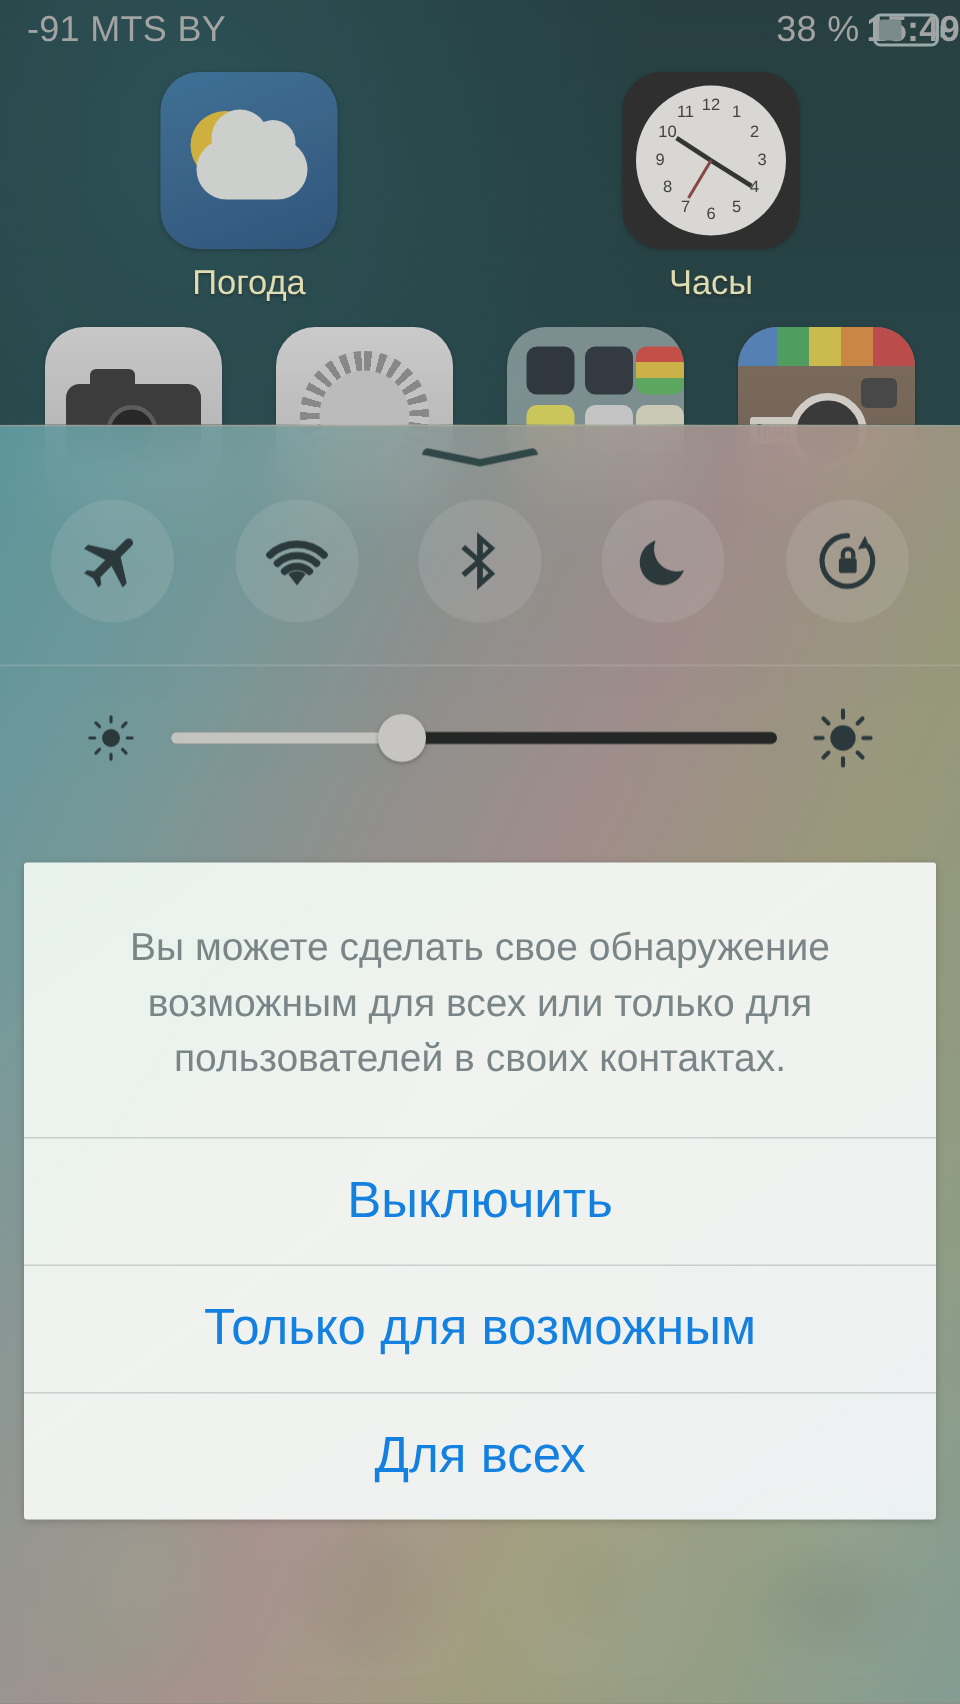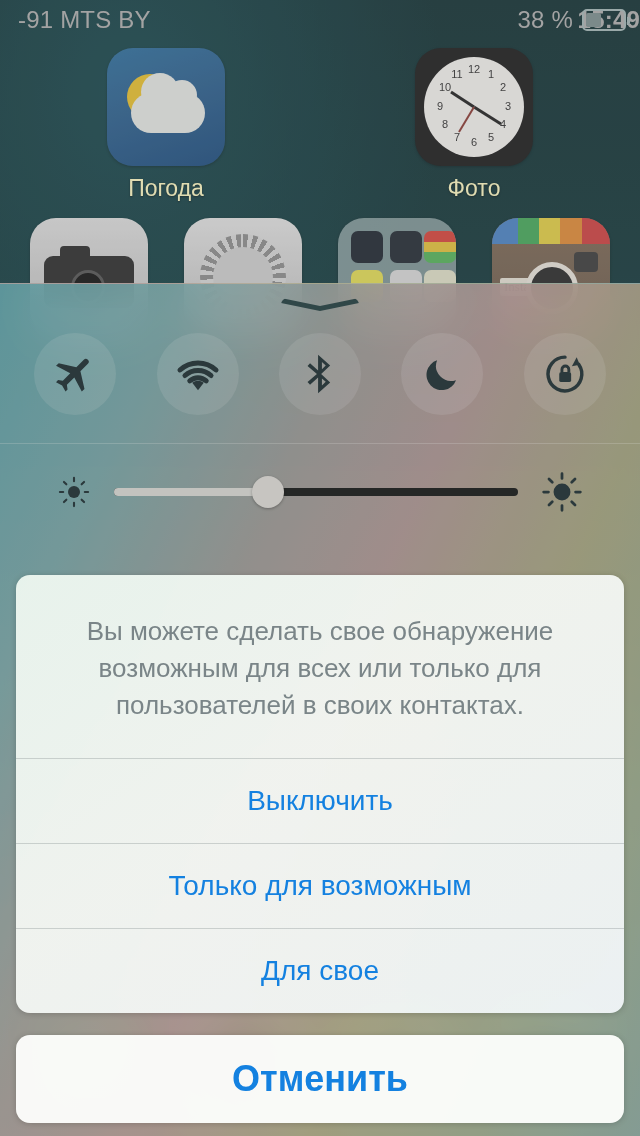--- a/index.html
+++ b/index.html
@@ -333,21 +333,21 @@
     position: absolute;
     inset: 0;
     background: rgba(120,120,120,0.22);
     z-index: 28;
   }
   .action-sheet {
     position: absolute;
     left: 16px; right: 16px;
     top: 575px;
     z-index: 30;
-    border-radius: 14px;
+    border-radius: 2px;
     overflow: hidden;
     background: linear-gradient(145deg,
       rgba(236,246,239,0.96) 0%,
       rgba(243,246,242,0.96) 45%,
       rgba(239,244,246,0.96) 100%);
     box-shadow: 0 1px 6px rgba(0,0,0,0.18);
   }
   .sheet-message {
     padding: 38px 40px 34px;
     text-align: center;
@@ -355,21 +355,21 @@
     font-size: 26px;
     line-height: 1.42;
   }
   .sheet-btn {
     border-top: 1px solid rgba(140,150,150,0.38);
     height: 84px;
     display: flex;
     align-items: center;
     justify-content: center;
     color: #1481e0;
-    font-size: 28px;
+    font-size: 34px;
   }
   .cancel-sheet {
     position: absolute;
     left: 16px; right: 16px;
     top: 1035px;
     z-index: 30;
     height: 88px;
     border-radius: 14px;
     background: rgba(252,253,251,0.97);
     display: flex;
@@ -428,21 +428,21 @@
                 <text x="30" y="80">8</text>
               <text x="25" y="62">9</text>
                 <text x="30" y="43">10</text>
                 <text x="42" y="30">11</text>
             </g>
             <line x1="59" y1="59" x2="36" y2="44" stroke="#222" stroke-width="3"></line>
             <line x1="59" y1="59" x2="86" y2="76" stroke="#222" stroke-width="3"></line>
             <line x1="59" y1="59" x2="44" y2="84" stroke="#8b3a34" stroke-width="2"></line>
           </svg>
         </div>
-        <div class="app-label">Фото</div>
+        <div class="app-label">Часы</div>
       </div>
 
     </div>
 
     <div class="app-row">
       <div class="app">
         <div class="app-icon ic-camera">
           <span class="hump"></span>
             <span class="body"></span>
             <span class="lens"></span>
@@ -567,18 +567,17 @@
     </div>
 
   </div>
 
   <div class="sheet-scrim"></div>
 
   <div class="action-sheet">
     <div class="sheet-message">Вы можете сделать свое обнаружение возможным для всех или только для пользователей в своих контактах.</div>
     <div class="sheet-btn">Выключить</div>
     <div class="sheet-btn">Только для возможным</div>
-    <div class="sheet-btn">Для свое</div>
+    <div class="sheet-btn">Для всех</div>
   </div>
 
-  <div class="cancel-sheet">Отменить</div>
 
 </div>
 
 </body></html>

